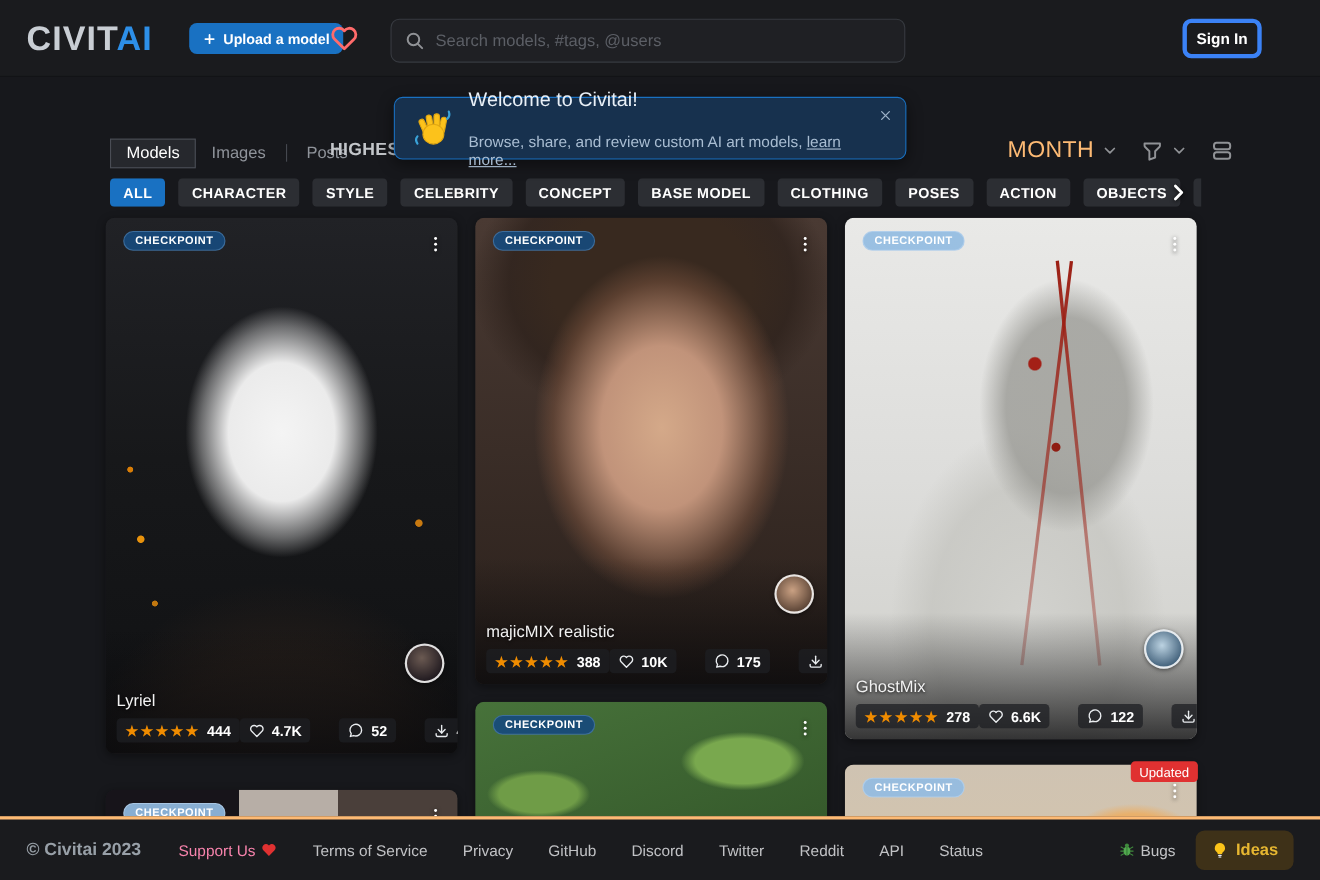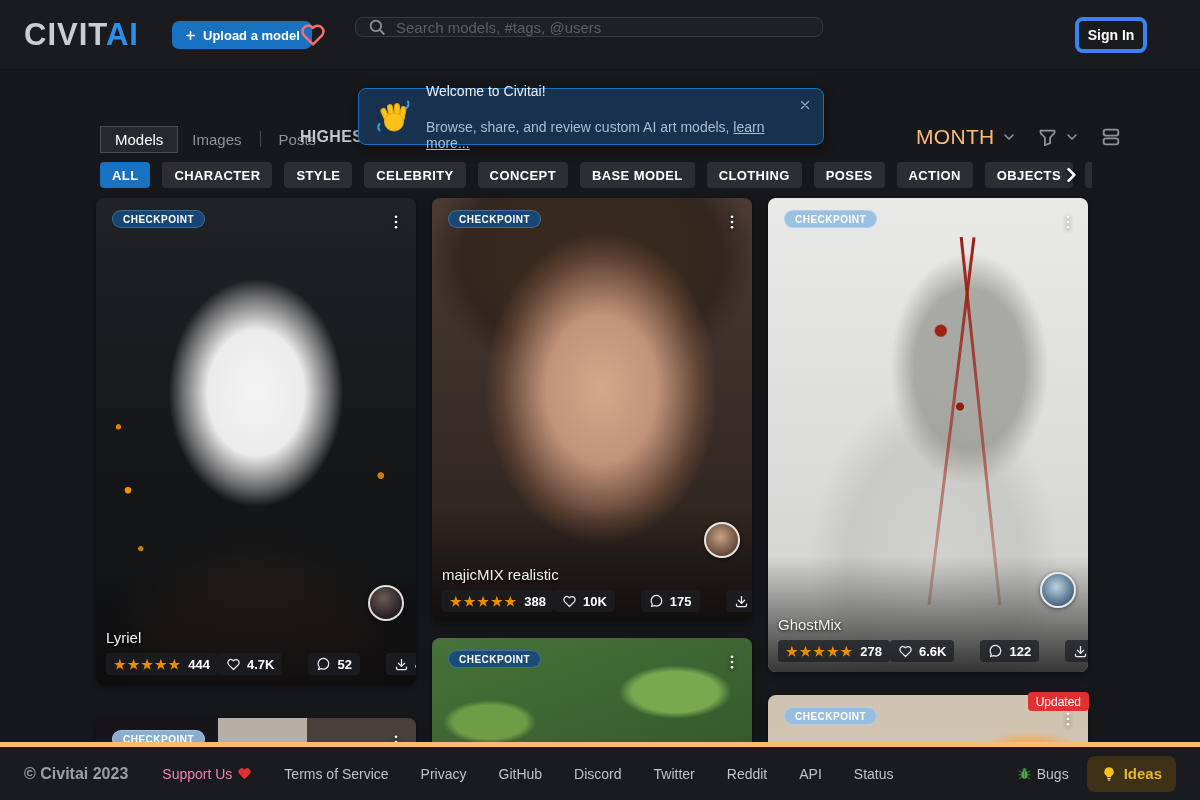--- a/index.html
+++ b/index.html
@@ -7,31 +7,31 @@
   body { font-family:"Liberation Sans", sans-serif; background:#17181c; position:relative; color:#c1c2c5; }
   svg { display:block; }
 
   
   .navbar { position:absolute; top:0; left:0; width:1200px; height:70px; background:#1a1b1e; border-bottom:1px solid #121316; z-index:100; }
   .logo { position:absolute; left:24px; top:17px; font-size:31px; font-weight:800; letter-spacing:1px; line-height:36px; cursor:pointer; }
   .logo .civit { color:#c9ced4; }
   .logo .ai { color:#2d8fe8; }
   .upload-btn { position:absolute; left:172px; top:21px; height:28px; display:flex; align-items:center; gap:6px; padding:0 12px; background:#1971c2; border:none; border-radius:7px; color:#fff; font-size:13px; font-weight:700; font-family:inherit; cursor:pointer; }
   .nav-heart { position:absolute; left:297px; top:19px; width:32px; height:32px; display:flex; align-items:center; justify-content:center; cursor:pointer; }
-  .searchbox { position:absolute; left:355px; top:17px; width:468px; height:20px; background:#1f2024; border:1px solid #373a40; border-radius:8px; display:flex; align-items:center; padding:0 12px; gap:10px; }
+  .searchbox { position:absolute; left:355px; top:17px; width:468px; height:40px; background:#1f2024; border:1px solid #373a40; border-radius:8px; display:flex; align-items:center; padding:0 12px; gap:10px; }
   .searchbox input { flex:1; background:transparent; border:none; outline:none; color:#c1c2c5; font-size:15px; font-family:inherit; }
   .searchbox input::placeholder { color:#5c5f66; }
   .signin-btn { position:absolute; right:53px; top:17px; width:72px; height:36px; background:#1a1b1e; border:4px solid #3b82f6; border-radius:8px; color:#fff; font-size:14px; font-weight:700; font-family:inherit; cursor:pointer; }
 
   
   .content { position:absolute; top:70px; left:0; width:1200px; height:672px; background:#17181c; overflow:hidden; }
 
   
   .banner { position:absolute; left:358px; top:18px; width:466px; height:57px; background:#17314e; border:1px solid #1971c2; border-radius:8px; display:flex; align-items:center; padding:0 16px; gap:15px; z-index:50; box-shadow:0 4px 14px rgba(0,0,0,.45); }
-  .banner-title { font-size:14px; color:#e9f0f7; font-weight:500; margin-bottom:20px; }
+  .banner-title { font-size:18px; color:#e9f0f7; font-weight:500; margin-bottom:20px; }
   .banner-body { font-size:14px; color:#a9bdd2; }
   .banner-body a { color:#a9bdd2; text-decoration:underline; cursor:pointer; }
   .banner-close { position:absolute; top:6px; right:8px; width:20px; height:20px; background:transparent; border:none; color:#9bb0c6; cursor:pointer; display:flex; align-items:center; justify-content:center; }
 
   
   .tabs { position:absolute; left:100px; top:54px; display:flex; align-items:center; height:30px; }
   .tab { font-size:15px; color:#8f939a; padding:4px 14px; cursor:pointer; }
   .tab.active { background:#26282d; border:1px solid #4a4d55; border-radius:0; color:#fff; }
   .tab-divider { width:1px; height:16px; background:#45484f; margin:0 4px; }
   .sort-label { position:absolute; left:300px; top:58px; font-size:16px; font-weight:700; color:#c3c6ca; letter-spacing:.3px; white-space:nowrap; z-index:10; }
@@ -101,21 +101,21 @@
     radial-gradient(ellipse 150px 75px at 50% 112%, #74482a 0 55%, rgba(110,67,38,.65) 72%, transparent 85%),
     radial-gradient(ellipse 70px 38px at 24% 32%, #e8a254 0 50%, transparent 72%),
     radial-gradient(ellipse 80px 42px at 82% 22%, #e9b06b 0 50%, transparent 72%),
     radial-gradient(ellipse 90px 48px at 60% 62%, #a8bfd3 0 42%, transparent 66%),
     linear-gradient(180deg, #cfc3b2 0%, #d8c6a9 60%, #c9b395 100%); }
   .av1 { background:radial-gradient(circle at 42% 35%, #6b5a52, #241d22 72%); }
   .av2 { background:radial-gradient(circle at 45% 40%, #caa183, #5a4335 76%); }
   .av3 { background:radial-gradient(circle at 45% 40%, #bcd3e2, #41607a 76%); }
 
   
-  .footer { position:absolute; left:0; top:742px; width:1200px; height:58px; background:#1a1b1e; border-top:5px solid #fdba74; display:flex; align-items:center; padding:0 24px; z-index:100; }
+  .footer { position:absolute; left:0; top:742px; width:1200px; height:58px; background:#1a1b1e; border-top:3px solid #fdba74; display:flex; align-items:center; padding:0 24px; z-index:100; }
   .copyright { font-size:16px; font-weight:700; color:#98a0a8; margin-right:34px; }
   .f-links { display:flex; align-items:center; gap:32px; }
   .f-link { font-size:14px; color:#c1c2c5; cursor:pointer; text-decoration:none; display:flex; align-items:center; gap:5px; }
   .f-link.support { color:#f783ac; }
   .f-right { margin-left:auto; display:flex; align-items:center; gap:18px; }
   .ideas-btn { height:36px; display:flex; align-items:center; gap:7px; padding:0 14px; background:#3e3118; border:none; border-radius:8px; color:#e7b731; font-size:15px; font-weight:700; font-family:inherit; cursor:pointer; }
 </style>
 </head>
 <body>
 

